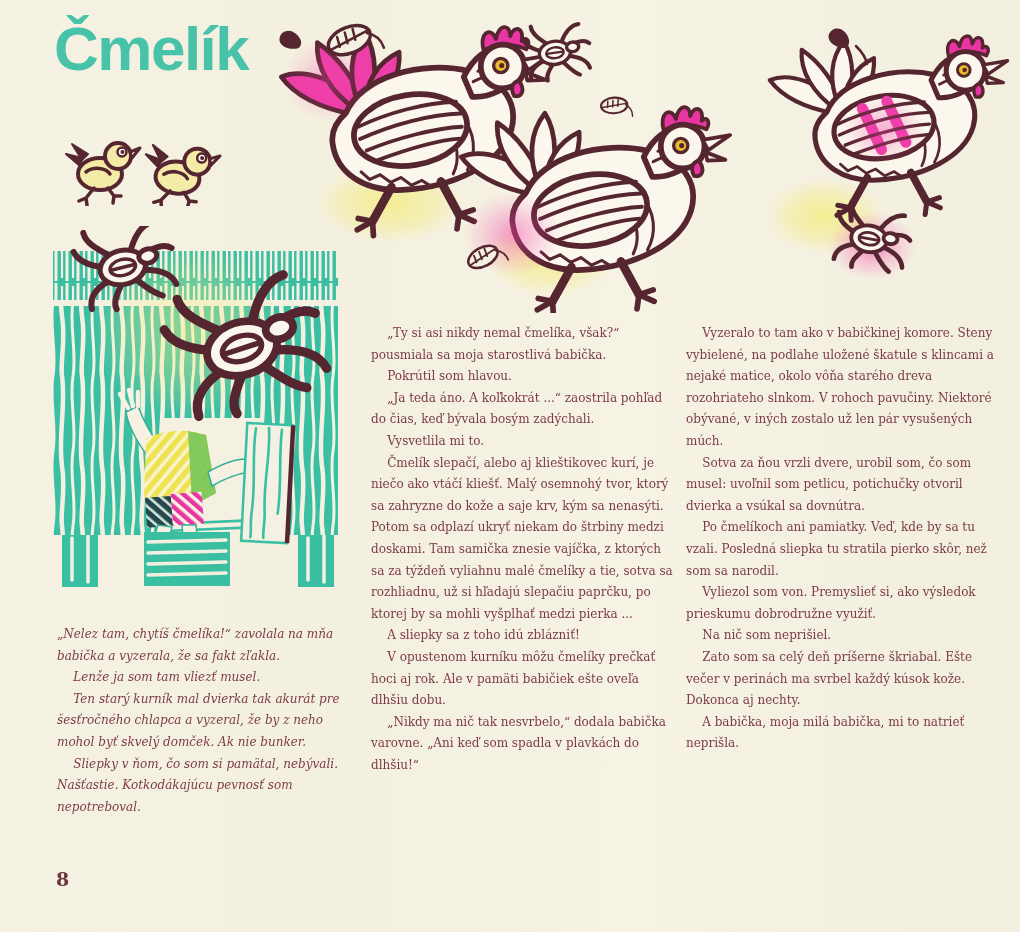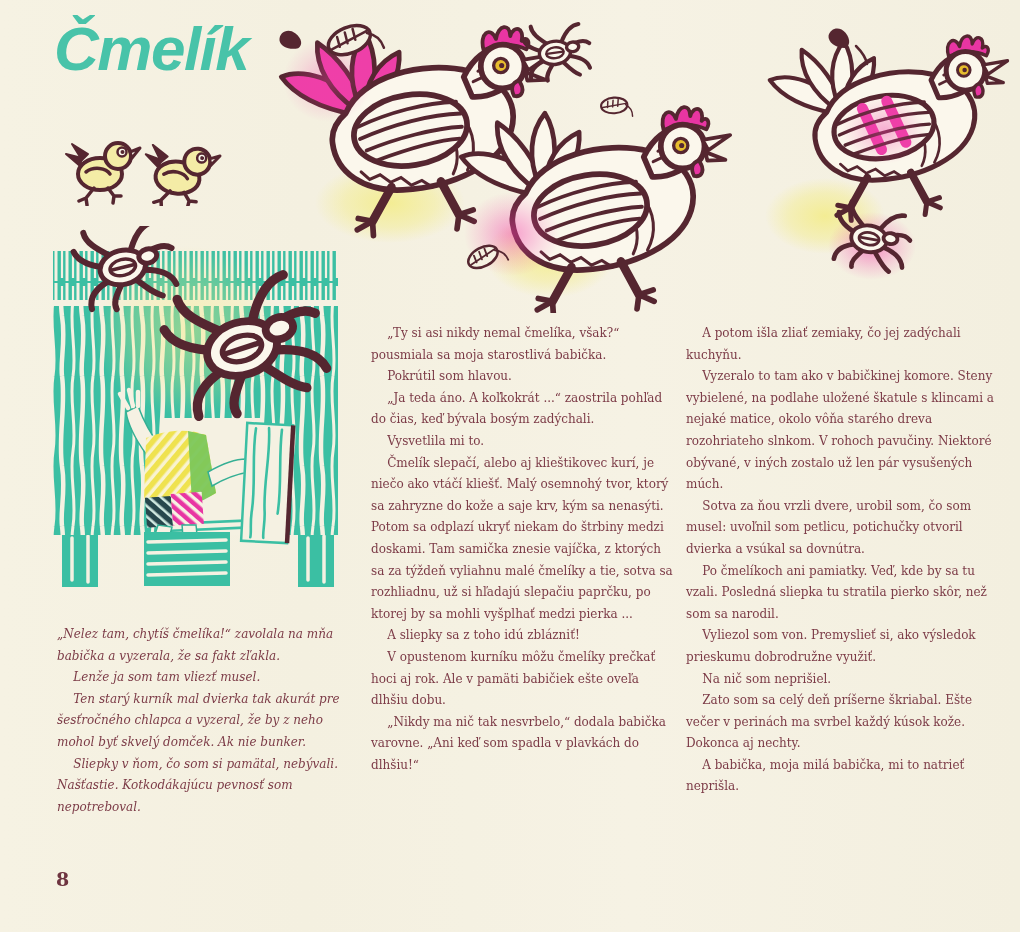--- a/index.html
+++ b/index.html
@@ -1,21 +1,21 @@
 <!DOCTYPE html>
 <html><head>
 <meta charset="utf-8">
 <style>
   html,body{margin:0;padding:0;}
   body{width:1020px;height:932px;font-family:"DejaVu Serif",serif;}
   #page{position:absolute;top:0;left:0;width:1020px;height:932px;overflow:hidden;
         background:linear-gradient(90deg,#f6f2e3,#f4f0e0 30%,#f6f2e4 62%,#f3efdf);}
   .abs{position:absolute;}
   #title{left:54px;top:18px;font-family:"Liberation Sans",sans-serif;font-weight:bold;
-         font-size:62px;letter-spacing:-1.5px;color:#48c3a9;line-height:1;font-style:italic;}
+         font-size:62px;letter-spacing:-1.5px;color:#48c3a9;line-height:1;}
   .col{color:#7c3b47;font-size:12px;line-height:21.6px;text-align:left;}
   .col p{margin:0;text-indent:1.35em;}
   .col p.flush{text-indent:0;}
   #col-left{left:57px;top:624px;width:288px;font-style:italic;}
   #col-mid{left:371px;top:323px;width:303px;}
   #col-right{left:686px;top:323px;width:314px;}
   #pagenum{left:56px;top:868px;color:#6e3440;font-size:19px;font-weight:bold;}
   
   .white{fill:#fbf7ec;stroke:#552630;stroke-width:6;stroke-linejoin:round;}
   .petal{fill:var(--tail,#fbf7ec);stroke:#552630;stroke-width:5;stroke-linejoin:round;}
@@ -255,21 +255,20 @@
     <p>Pokrútil som hlavou.</p>
     <p>„Ja teda áno. A koľkokrát ...“ zaostrila pohľad do čias, keď bývala bosým zadýchali.</p>
     <p>Vysvetlila mi to.</p>
     <p>Čmelík slepačí, alebo aj klieštikovec kurí, je niečo ako vtáčí kliešť. Malý osemnohý tvor, ktorý sa zahryzne do kože a saje krv, kým sa nenasýti. Potom sa odplazí ukryť niekam do štrbiny medzi doskami. Tam samička znesie vajíčka, z ktorých sa za týždeň vyliahnu malé čmelíky a tie, sotva sa rozhliadnu, už si hľadajú slepačiu paprčku, po ktorej by sa mohli vyšplhať medzi pierka ...</p>
     <p>A sliepky sa z toho idú zblázniť!</p>
     <p>V opustenom kurníku môžu čmelíky prečkať hoci aj rok. Ale v pamäti babičiek ešte oveľa dlhšiu dobu.</p>
     <p>„Nikdy ma nič tak nesvrbelo,“ dodala babička varovne. „Ani keď som spadla v plavkách do dlhšiu!“</p>
   </div>
 
   <div id="col-right" class="abs col">
-    <p>A potom išla zliať zemiaky, čo jej zadýchali kuchyňu.</p>
     <p>Vyzeralo to tam ako v babičkinej komore. Steny vybielené, na podlahe uložené škatule s klincami a nejaké matice, okolo vôňa starého dreva rozohriateho slnkom. V rohoch pavučiny. Niektoré obývané, v iných zostalo už len pár vysušených múch.</p>
     <p>Sotva za ňou vrzli dvere, urobil som, čo som musel: uvoľnil som petlicu, potichučky otvoril dvierka a vsúkal sa dovnútra.</p>
     <p>Po čmelíkoch ani pamiatky. Veď, kde by sa tu vzali. Posledná sliepka tu stratila pierko skôr, než som sa narodil.</p>
     <p>Vyliezol som von. Premyslieť si, ako výsledok prieskumu dobrodružne využiť.</p>
     <p>Na nič som neprišiel.</p>
     <p>Zato som sa celý deň príšerne škriabal. Ešte večer v perinách ma svrbel každý kúsok kože. Dokonca aj nechty.</p>
     <p>A babička, moja milá babička, mi to natrieť neprišla.</p>
   </div>
 
   <div id="pagenum" class="abs">8</div>

